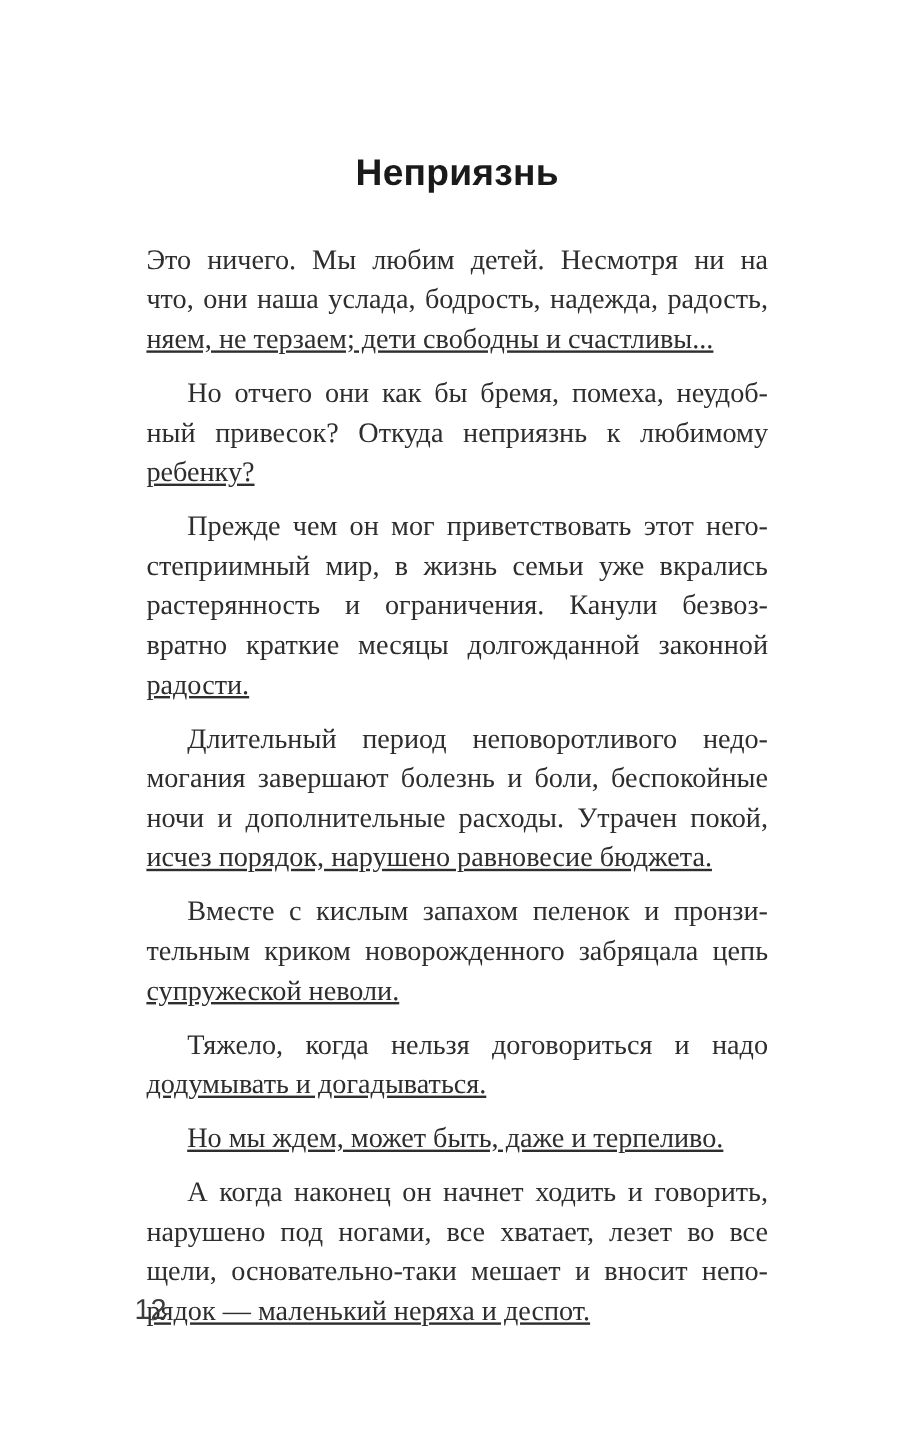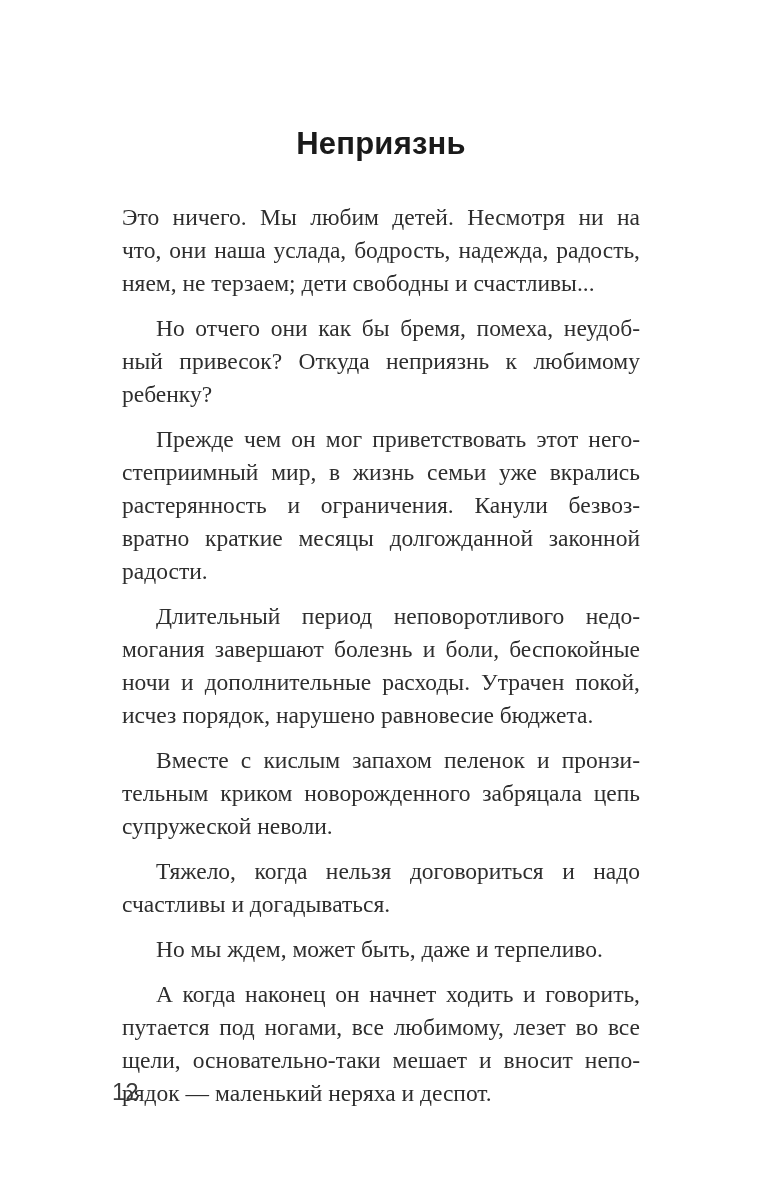--- a/index.html
+++ b/index.html
@@ -42,20 +42,21 @@
     padding: 0;
   }
   .line {
     display: block;
     text-align: justify;
     text-align-last: justify;
     white-space: normal;
   }
   .line.last {
     text-align-last: left;
+    text-decoration: underline;
   }
   .para.indent .line:first-child {
     text-indent: 34px;
   }
   .page-number {
     position: absolute;
     left: 112px;
     top: 1079px;
     font-family: "Liberation Sans", "DejaVu Sans", sans-serif;
     font-size: 24px;
@@ -93,27 +94,27 @@
         <span class="line">ночи и дополнительные расходы. Утрачен покой,</span>
         <span class="line last">исчез порядок, нарушено равновесие бюджета.</span>
       </p>
       <p class="para indent">
         <span class="line">Вместе с кислым запахом пеленок и пронзи-</span>
         <span class="line">тельным криком новорожденного забряцала цепь</span>
         <span class="line last">супружеской неволи.</span>
       </p>
       <p class="para indent">
         <span class="line">Тяжело, когда нельзя договориться и надо</span>
-        <span class="line last">счастливы и догадываться.</span>
+        <span class="line last">додумывать и догадываться.</span>
       </p>
       <p class="para indent">
         <span class="line last">Но мы ждем, может быть, даже и терпеливо.</span>
       </p>
       <p class="para indent">
         <span class="line">А когда наконец он начнет ходить и говорить,</span>
-        <span class="line">путается под ногами, все любимому, лезет во все</span>
+        <span class="line">нарушено под ногами, все хватает, лезет во все</span>
         <span class="line">щели, основательно-таки мешает и вносит непо-</span>
         <span class="line last">рядок — маленький неряха и деспот.</span>
       </p>
     </div>
 
   <div class="page-number">12</div>
 </div>
 
 </body></html>

